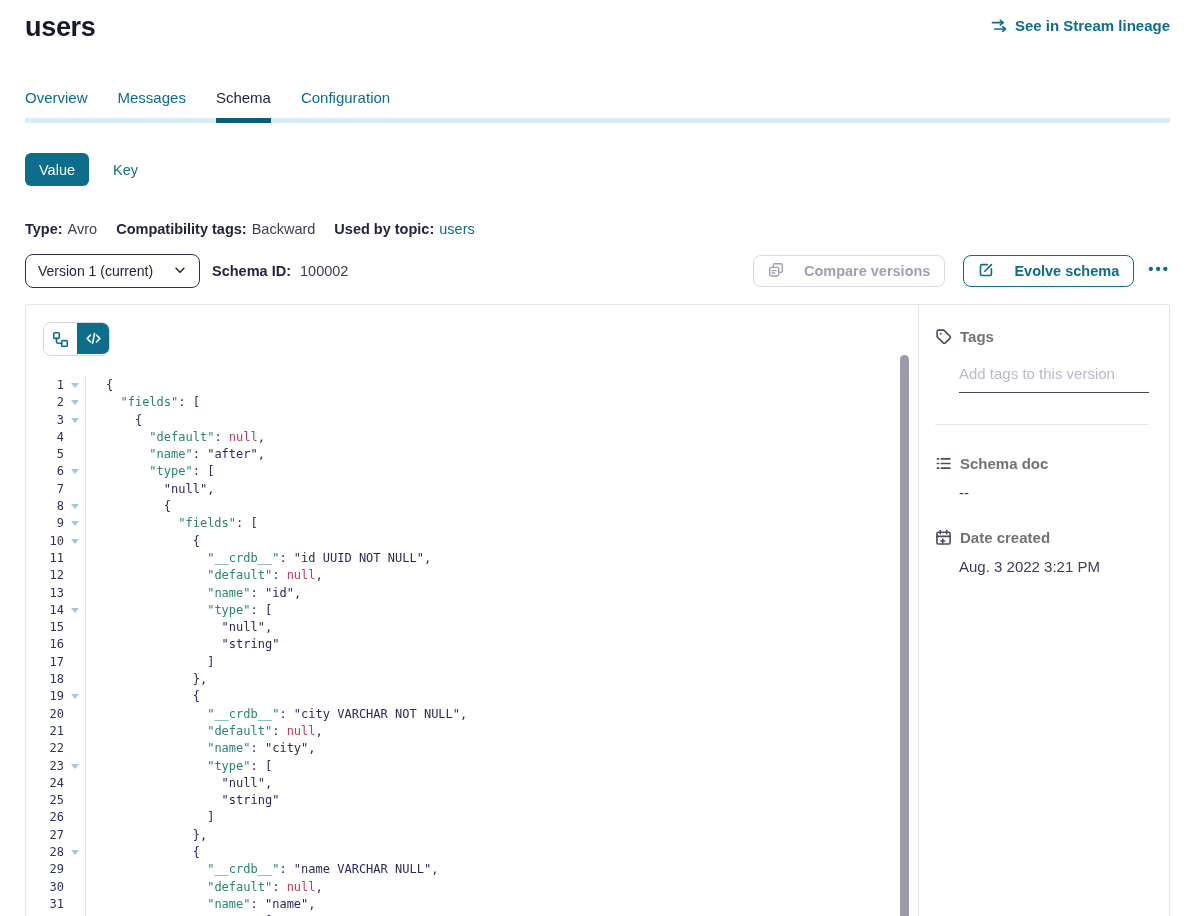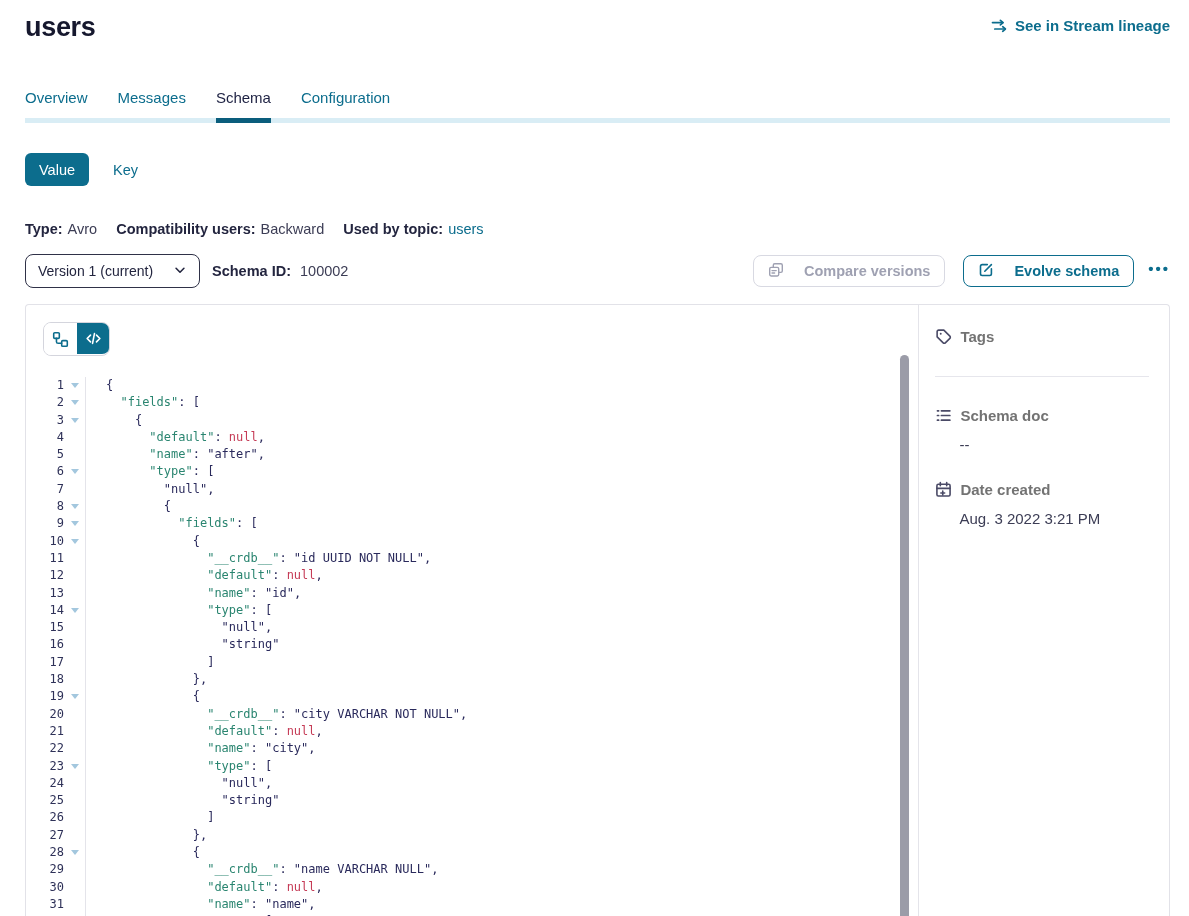--- a/index.html
+++ b/index.html
@@ -118,21 +118,21 @@
     <button class="btn-value">Value</button>
     <span class="link-key">Key</span>
   </div>
 
   <div class="meta-row">
     <span class="meta-group">
       <b>Type:</b>
       <span>Avro</span>
     </span>
     <span class="meta-group">
-      <b>Compatibility users:</b>
+      <b>Compatibility tags:</b>
       <span>Backward</span>
     </span>
     <span class="meta-group">
       <b>Used by topic:</b>
       <span class="meta-link">users</span>
     </span>
   </div>
 
   <div class="version-row">
     <div class="select">
@@ -378,20 +378,21 @@
     </div>
 
     <div class="sidebar">
       <div class="side-heading">
         <svg width="17" height="17" viewBox="0 0 16 16" fill="none" stroke="currentColor" stroke-width="1.5" stroke-linecap="round" stroke-linejoin="round">
           <path d="M2 8.3 V3.4 A1.4 1.4 0 0 1 3.4 2 H8.3 L14 7.7 a1.4 1.4 0 0 1 0 2 L9.7 14 a1.4 1.4 0 0 1 -2 0 Z"></path>
           <circle cx="5.4" cy="5.4" r="0.9" fill="currentColor" stroke="none"></circle>
         </svg>
         <span>Tags</span>
       </div>
+      <input class="tags-input" type="text" placeholder="Add tags to this version" style="">
       <hr class="side-divider">
 
       <div class="side-heading mt-30">
         <svg width="17" height="17" viewBox="0 0 16 16" fill="none" stroke="currentColor" stroke-width="1.6" stroke-linecap="round" stroke-linejoin="round">
           <path d="M6 3.6 H14 M6 8 H14 M6 12.4 H14"></path>
           <path d="M2.3 3.6 H3.4 M2.3 8 H3.4 M2.3 12.4 H3.4"></path>
         </svg>
         <span>Schema doc</span>
       </div>
       <div class="side-value">--</div>

